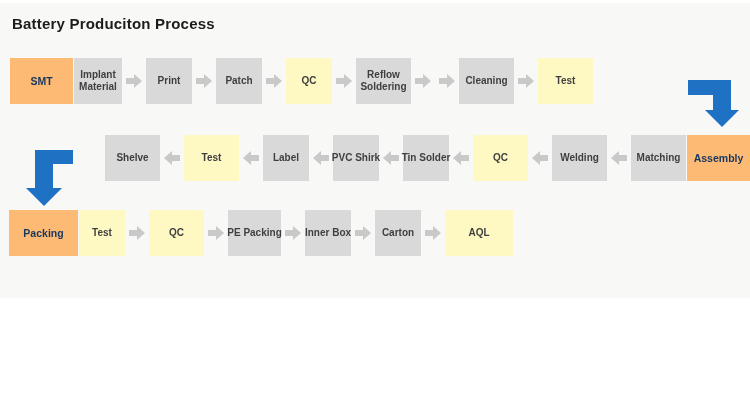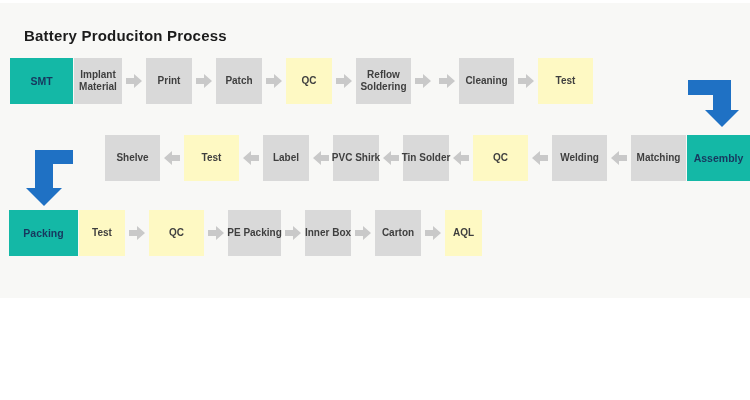--- a/index.html
+++ b/index.html
@@ -6,40 +6,40 @@
   body{
     width:750px;height:400px;position:relative;overflow:hidden;
     background:#ffffff;
     font-family:"Liberation Sans", sans-serif;
   }
   .slide-bg{
     position:absolute;left:0;top:3px;width:750px;height:295px;
     background:#f8f8f6;
   }
   .title{
-    position:absolute;left:12px;top:15px;margin:12px;
+    position:absolute;left:12px;top:15px;margin:0;
     font-size:15px;font-weight:bold;color:#1c1c1c;letter-spacing:.2px;
   }
   .row{
     position:absolute;height:46px;display:flex;align-items:center;
   }
   .row1{left:10px;top:58px;}
   .row2{left:78px;top:135px;padding-left:27px;}
   .row3{left:9px;top:210px;}
   .box{
     height:46px;flex:none;display:flex;align-items:center;justify-content:center;
     text-align:center;font-weight:bold;font-size:10px;line-height:1.2;color:#3f3f3f;
   }
   .box span{white-space:nowrap;}
   .box.wrap span{white-space:normal;}
   .gray{background:#d9d9d9;}
   .yellow{background:#fef9c3;}
-  .blue{background:#14b8a6;color:#17375e;font-size:10.5px;}
+  .blue{background:#fdba74;color:#17375e;font-size:10.5px;}
   .adj{margin-left:1px;}
-  .w52{width:37px;}.w53{width:53px;}.w54{width:46px;}.w55{width:55px;}
+  .w52{width:68px;}.w53{width:53px;}.w54{width:46px;}.w55{width:55px;}
   .w60{width:48px;}.w63{width:63px;}.w69{width:69px;}
   .arrow{width:24px;flex:none;display:flex;align-items:center;justify-content:center;}
   .elbow{position:absolute;}
 </style>
 </head>
 <body>
 
 <div class="slide-bg"></div>
 
 <h1 class="title">Battery Produciton Process</h1>

